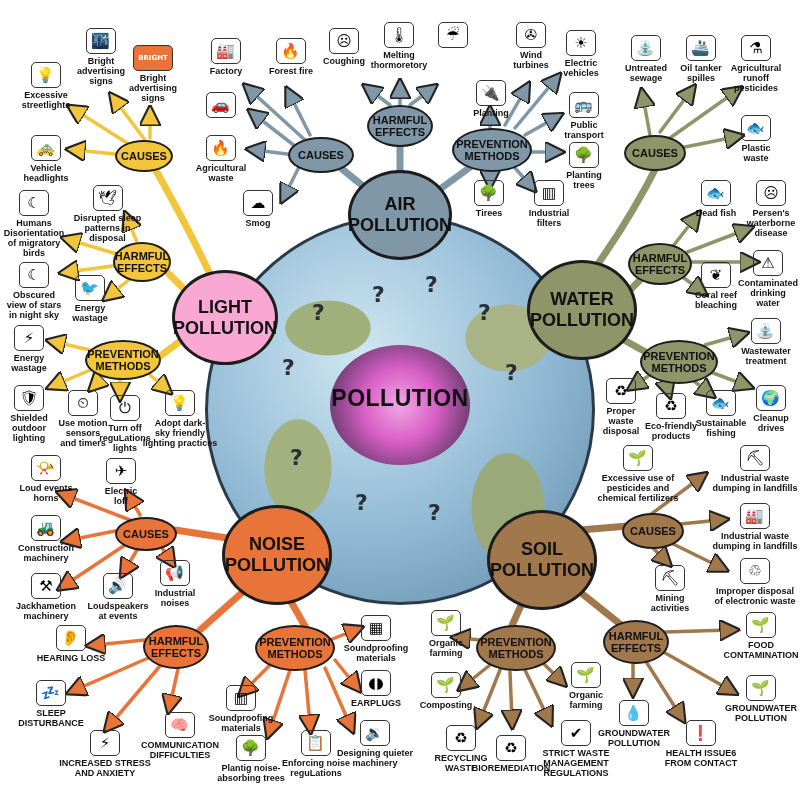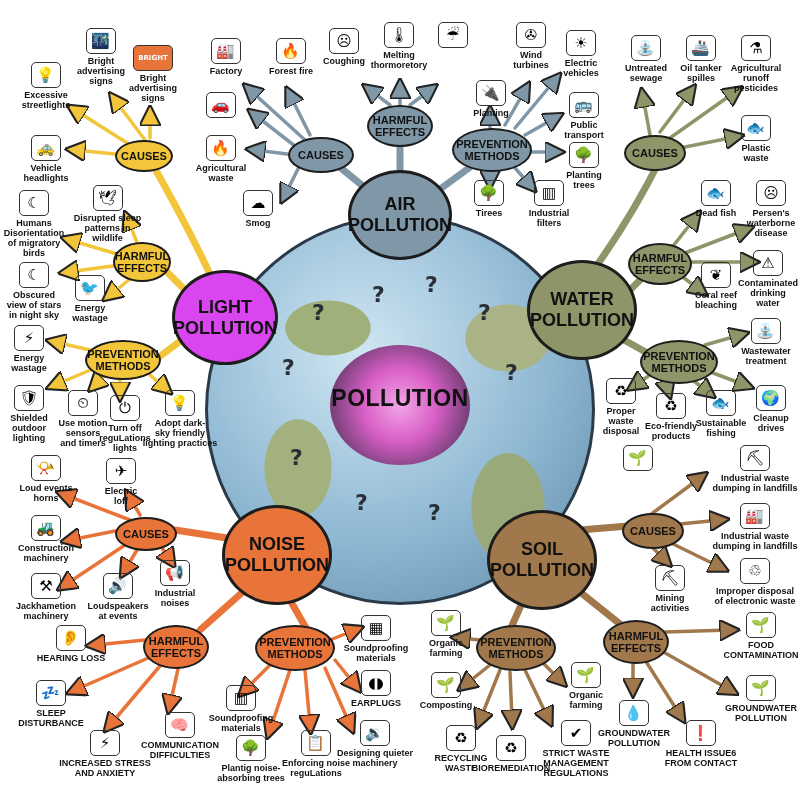--- a/index.html
+++ b/index.html
@@ -220,21 +220,21 @@
   <span class="qmark" style="left:428px;top:500px">?</span>
 
   <div class="hub" style="left:348px;top:170px;width:104px;height:90px;background:#7f97a7">AIR
 POLLUTION</div>
   <div class="hub" style="left:527px;top:260px;width:110px;height:100px;background:#8d9569">WATER
 POLLUTION</div>
   <div class="hub" style="left:487px;top:510px;width:110px;height:100px;background:#a0784c">SOIL
 POLLUTION</div>
   <div class="hub" style="left:222px;top:505px;width:110px;height:100px;background:#e8743a">NOISE
 POLLUTION</div>
-  <div class="hub" style="left:172px;top:270px;width:106px;height:95px;background:#d946ef">LIGHT
+  <div class="hub" style="left:172px;top:270px;width:106px;height:95px;background:#f9a8d4">LIGHT
 POLLUTION</div>
 
   <div class="sub" style="left:288px;top:137px;width:66px;height:36px;background:#7f97a7">CAUSES</div>
   <div class="sub" style="left:367px;top:105px;width:66px;height:42px;background:#7f97a7">HARMFUL
 EFFECTS</div>
   <div class="sub" style="left:452px;top:128px;width:80px;height:44px;background:#7f97a7">PREVENTION
 METHODS</div>
 
   <div class="sub" style="left:624px;top:135px;width:62px;height:36px;background:#8d9569">CAUSES</div>
   <div class="sub" style="left:628px;top:243px;width:64px;height:42px;background:#8d9569">HARMFUL
@@ -395,20 +395,23 @@
 fishing</div>
     </div>
   <div class="leaf" style="left:725px;top:385px">
       <div class="ico">🌍</div>
       <div class="txt">Cleanup
 drives</div>
     </div>
 
   <div class="leaf" style="left:588px;top:445px;width:100px">
       <div class="ico">🌱</div>
+      <div class="txt">Excessive use of
+pesticides and
+chemical fertilizers</div>
     </div>
   <div class="leaf" style="left:705px;top:445px;width:100px">
       <div class="ico">⛏</div>
       <div class="txt">Industrial waste
 dumping in landfills</div>
     </div>
   <div class="leaf" style="left:705px;top:503px;width:100px">
       <div class="ico">🏭</div>
       <div class="txt">Industrial waste
 dumping in landfills</div>
@@ -576,21 +579,21 @@
   <div class="leaf" style="left:0px;top:135px">
       <div class="ico">🚕</div>
       <div class="txt">Vehicle
 headlights</div>
     </div>
 
   <div class="leaf" style="left:60px;top:185px;width:95px">
       <div class="ico">🕊</div>
       <div class="txt">Disrupted sleep
 patterns in
-wildlife</div>
+disposal</div>
     </div>
   <div class="leaf" style="left:0px;top:190px;width:68px">
       <div class="ico">☾</div>
       <div class="txt">Humans
 Disorientation
 of migratory
 birds</div>
     </div>
   <div class="leaf" style="left:0px;top:262px;width:68px">
       <div class="ico">☾</div>

